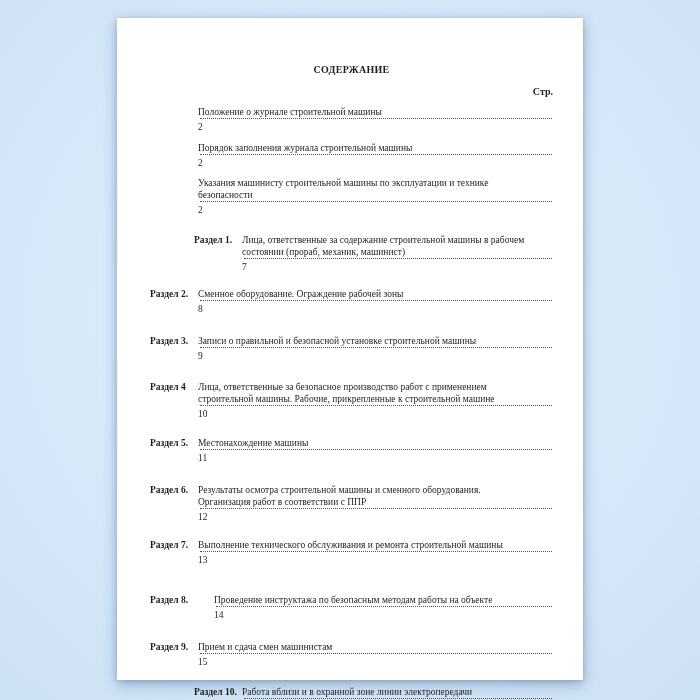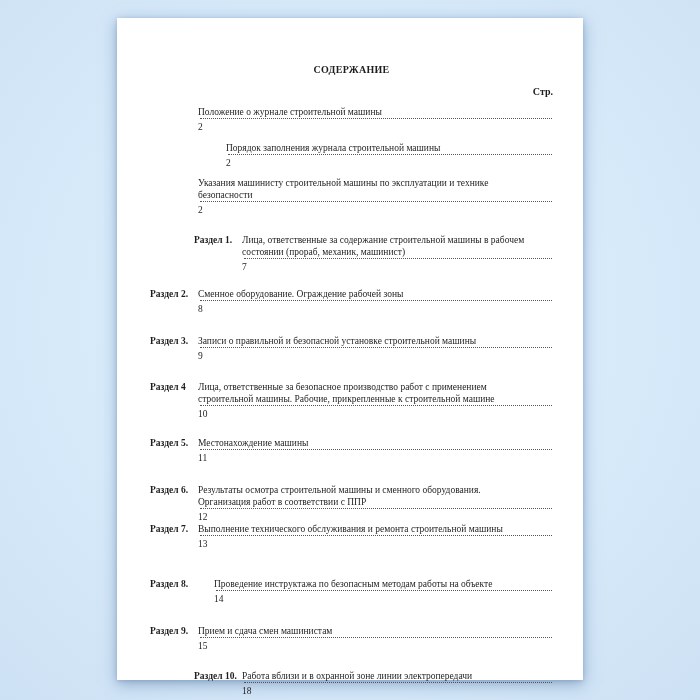--- a/index.html
+++ b/index.html
@@ -77,23 +77,23 @@
     flex: 1 1 auto;
     min-width: 8px;
     border-bottom: 1px dotted #555;
     margin: 0 1px 2px 2px;
     align-self: stretch;
   }
   .pg {
     flex: 0 0 auto;
   }
   .mt8  { margin-top: 8px; }
-  .mt9  { margin-top: 9px; gap: 28px; }
+  .mt9  { margin-top: 9px; }
   .mt15 { margin-top: 15px; }
-  .mt16 { }
+  .mt16 { margin-top: 16px; }
   .mt17 { margin-top: 17px; }
   .mt18 { margin-top: 18px; margin-left: 44px; }
   .mt19 { margin-top: 19px; }
   .mt20 { margin-top: 20px; }
   .mt28 { margin-top: 28px; gap: 16px; }
 </style>
 </head>
 <body>
 
 <div class="stage">

